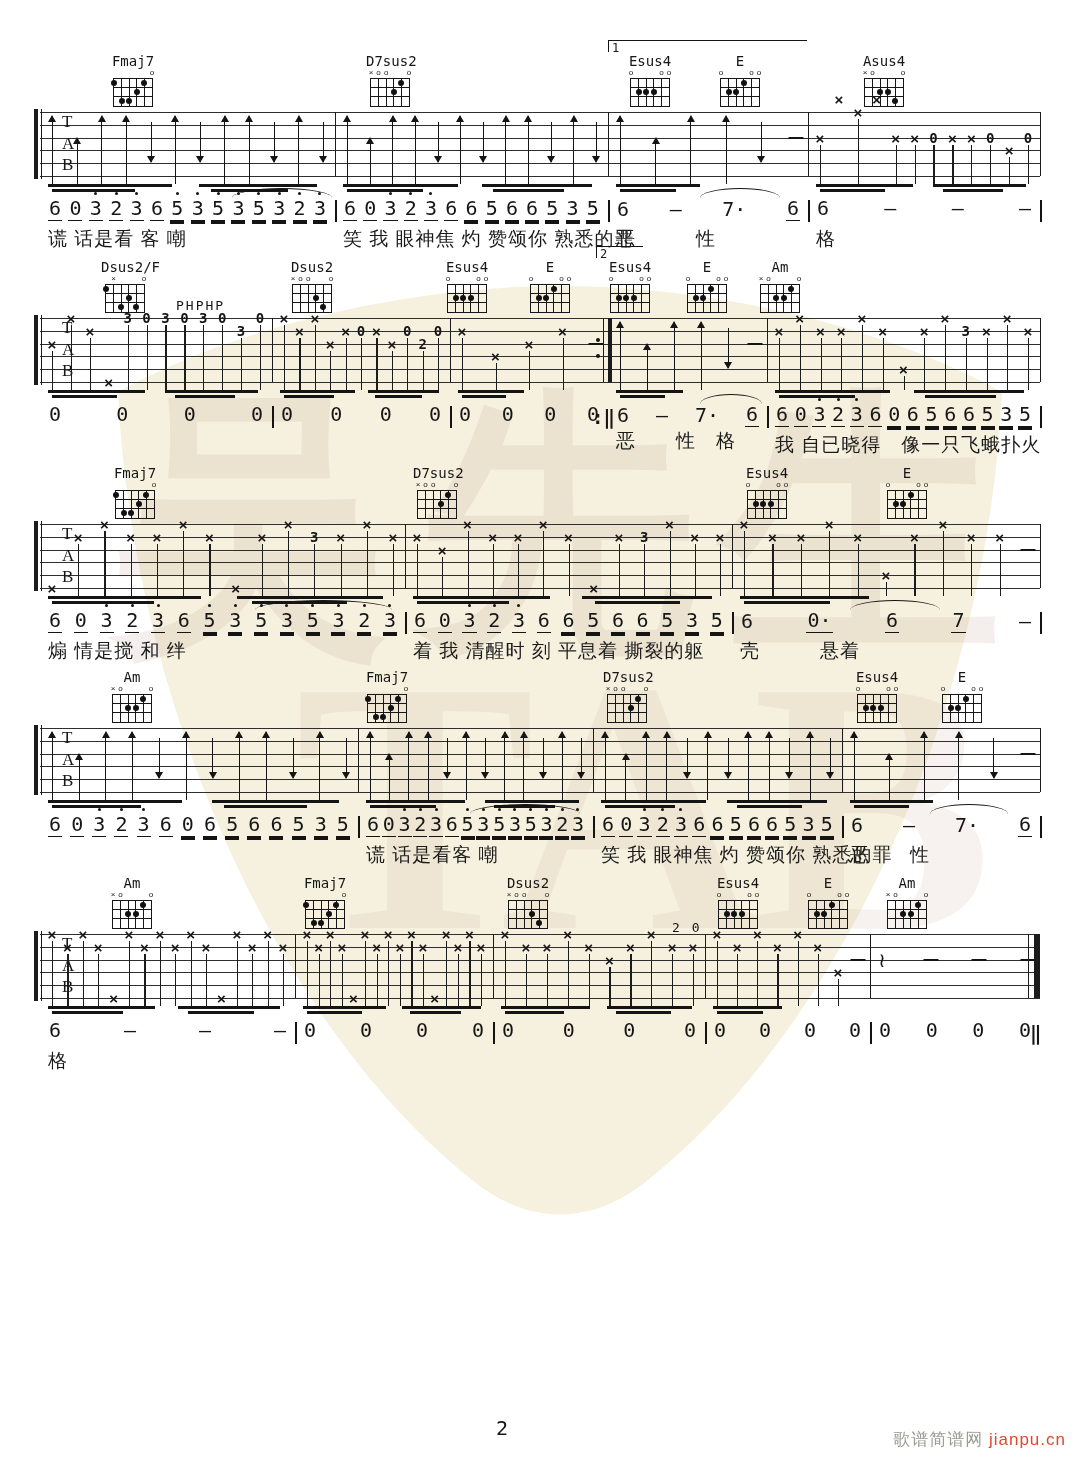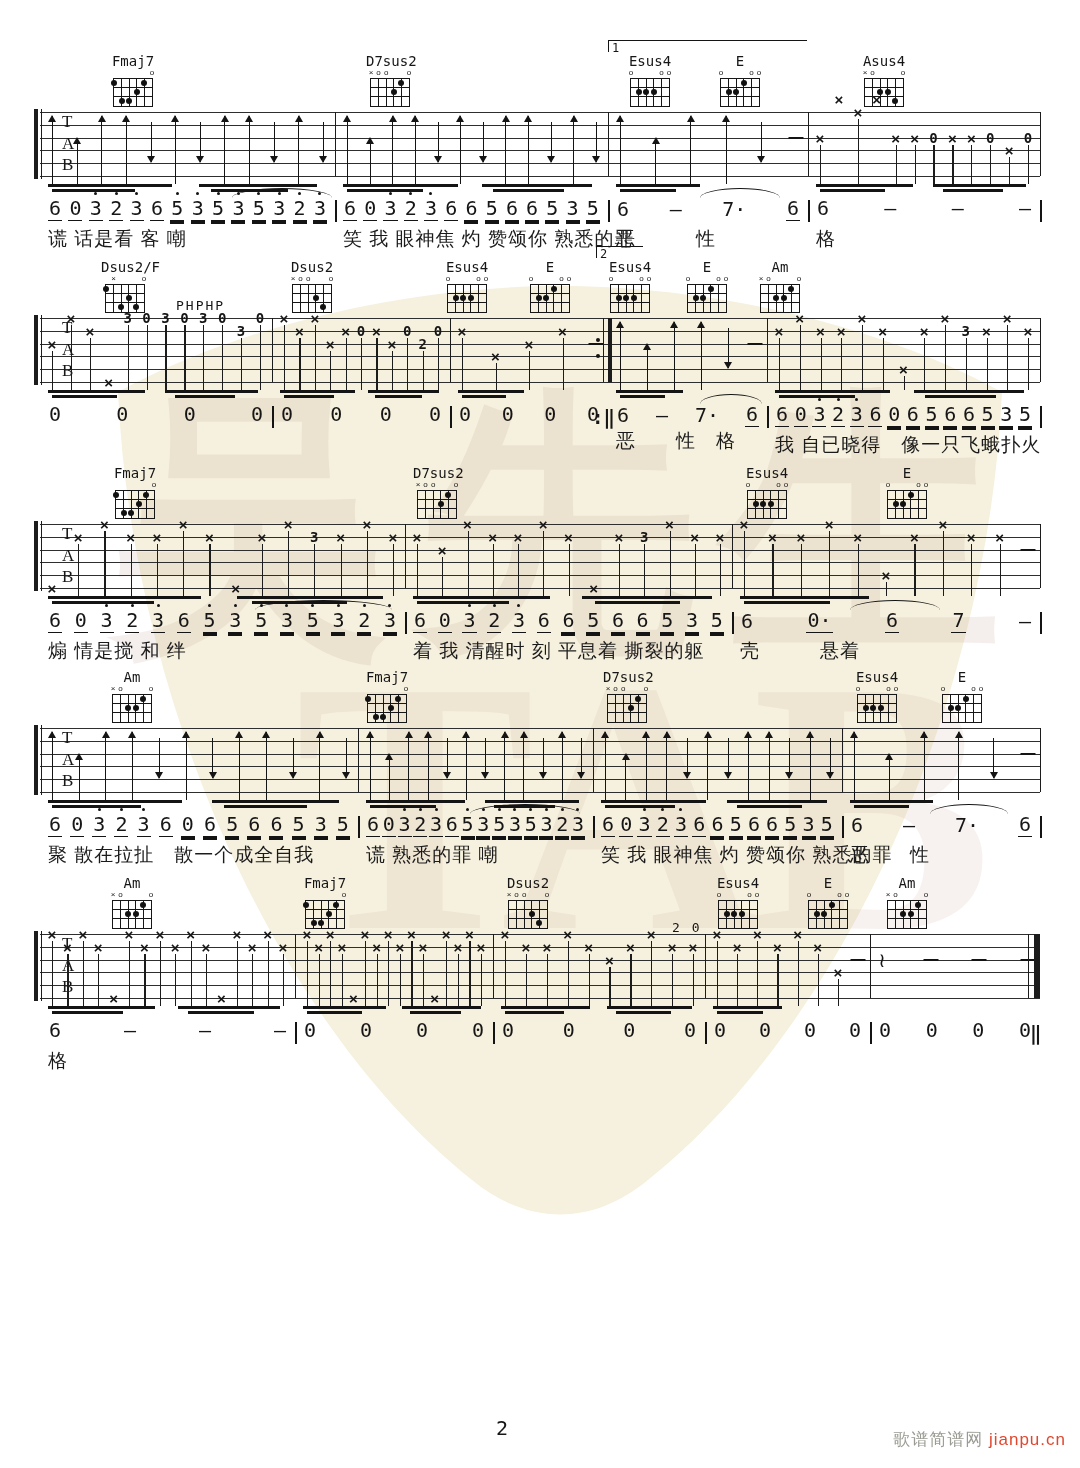--- a/index.html
+++ b/index.html
@@ -773,21 +773,20 @@
         <span class="nt u1">6</span>
         <span class="nt u2">0</span>
         <span class="nt u2">6</span>
         <span class="nt u2">5</span>
         <span class="nt u2">6</span>
         <span class="nt u2">6</span>
         <span class="nt u2">5</span>
         <span class="nt u2">3</span>
         <span class="nt u2">5</span>
       </div>
-      <div class="lyr" style="left: 48px; top: 842px;">聚 散在拉扯　散一个成全自我</div>
       <div class="bar" style="left: 358px; top: 728px; height: 64px;"></div>
       <div class="arr up" style="left: 370px; top: 732px; height: 68px;"></div>
       <div class="arr up" style="left: 389.182px; top: 754px; height: 46px;"></div>
       <div class="arr up" style="left: 408.364px; top: 732px; height: 68px;"></div>
       <div class="arr up" style="left: 427.545px; top: 732px; height: 68px;"></div>
       <div class="arr down" style="left: 446.727px; top: 738px; height: 40px;"></div>
       <div class="arr up" style="left: 465.909px; top: 732px; height: 68px;"></div>
       <div class="arr down" style="left: 485.091px; top: 738px; height: 40px;"></div>
       <div class="arr up" style="left: 504.273px; top: 732px; height: 68px;"></div>
       <div class="arr up" style="left: 523.455px; top: 732px; height: 68px;"></div>
@@ -808,21 +807,21 @@
         <span class="nt od u2">5</span>
         <span class="nt od u2">3</span>
         <span class="nt od u2">5</span>
         <span class="nt od u2">3</span>
         <span class="nt od u2">5</span>
         <span class="nt od u2">3</span>
         <span class="nt od u2">2</span>
         <span class="nt od u2">3</span>
       </div>
       <div class="nsep" style="left: 358px; top: 816px;"></div>
-      <div class="lyr" style="left: 366px; top: 842px;">谎 熟悉的罪 嘲</div>
+      <div class="lyr" style="left: 366px; top: 842px;">谎 话是看客 嘲</div>
       <div class="bar" style="left: 593px; top: 728px; height: 64px;"></div>
       <div class="arr up" style="left: 605px; top: 732px; height: 68px;"></div>
       <div class="arr up" style="left: 625.455px; top: 754px; height: 46px;"></div>
       <div class="arr up" style="left: 645.909px; top: 732px; height: 68px;"></div>
       <div class="arr up" style="left: 666.364px; top: 732px; height: 68px;"></div>
       <div class="arr down" style="left: 686.818px; top: 738px; height: 40px;"></div>
       <div class="arr up" style="left: 707.273px; top: 732px; height: 68px;"></div>
       <div class="arr down" style="left: 727.727px; top: 738px; height: 40px;"></div>
       <div class="arr up" style="left: 748.182px; top: 732px; height: 68px;"></div>
       <div class="arr up" style="left: 768.636px; top: 732px; height: 68px;"></div>

